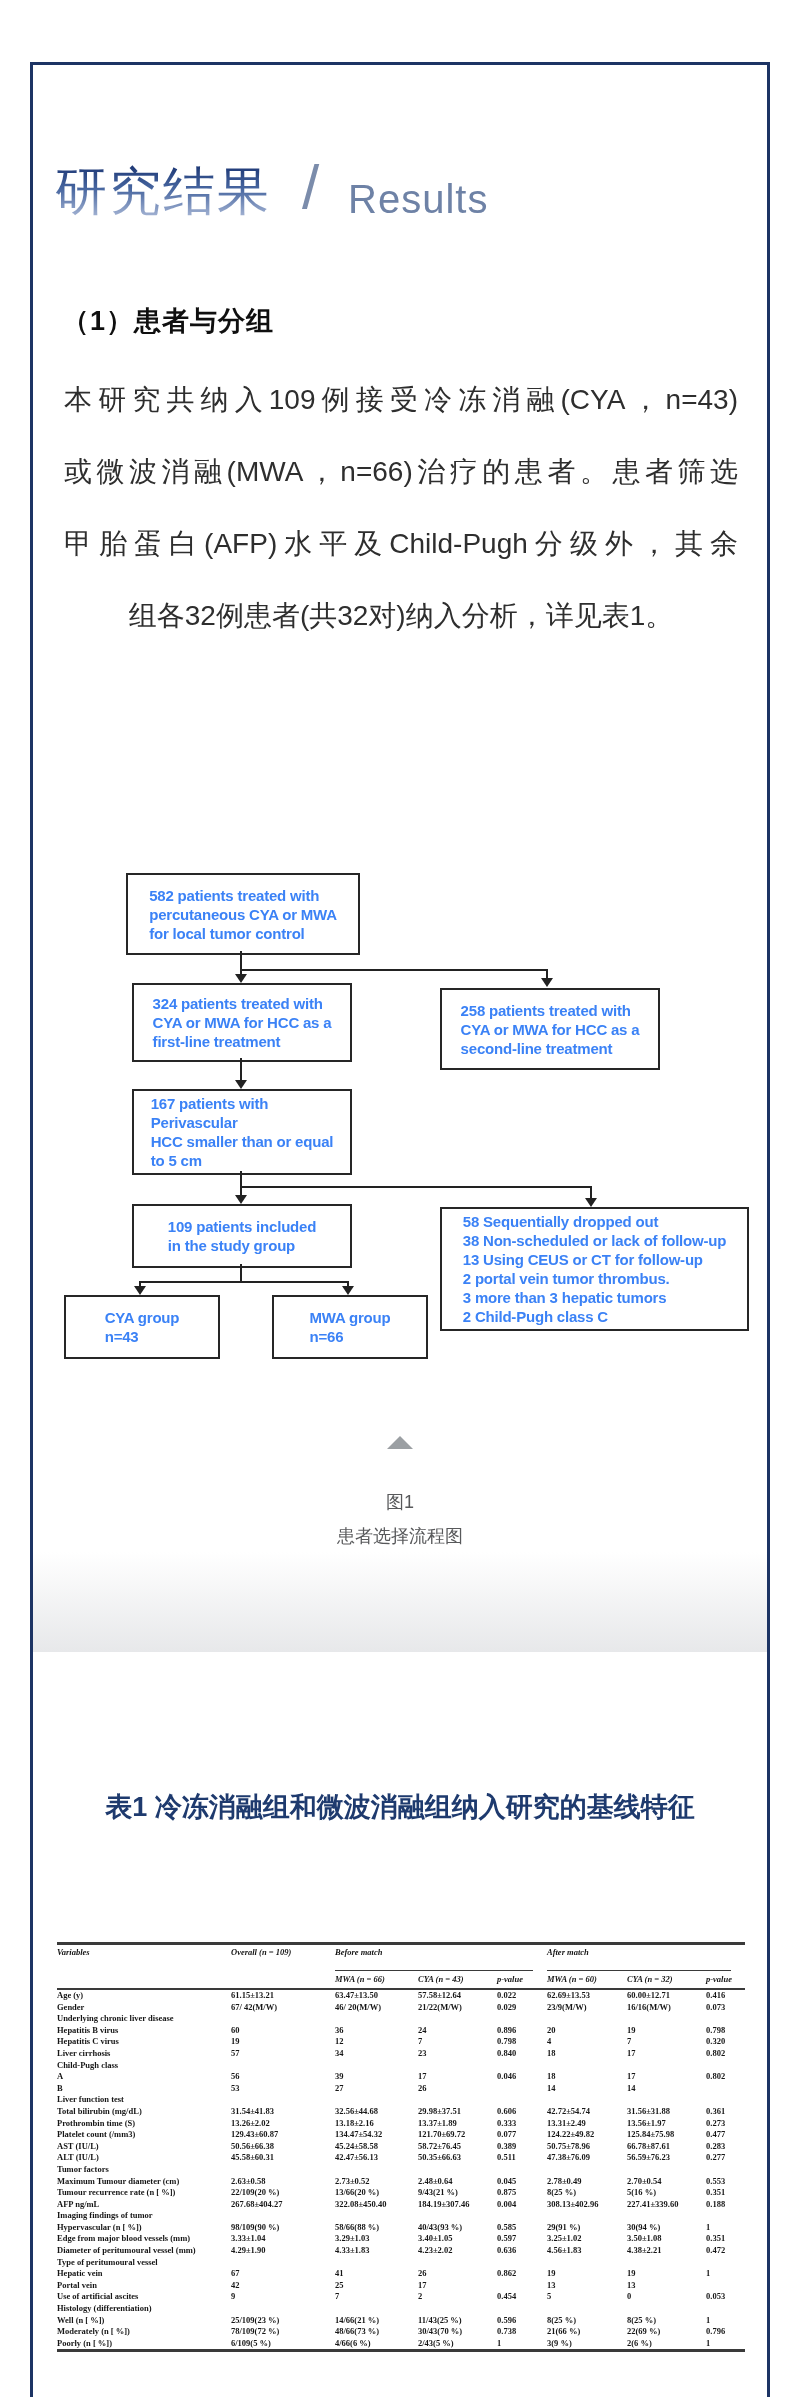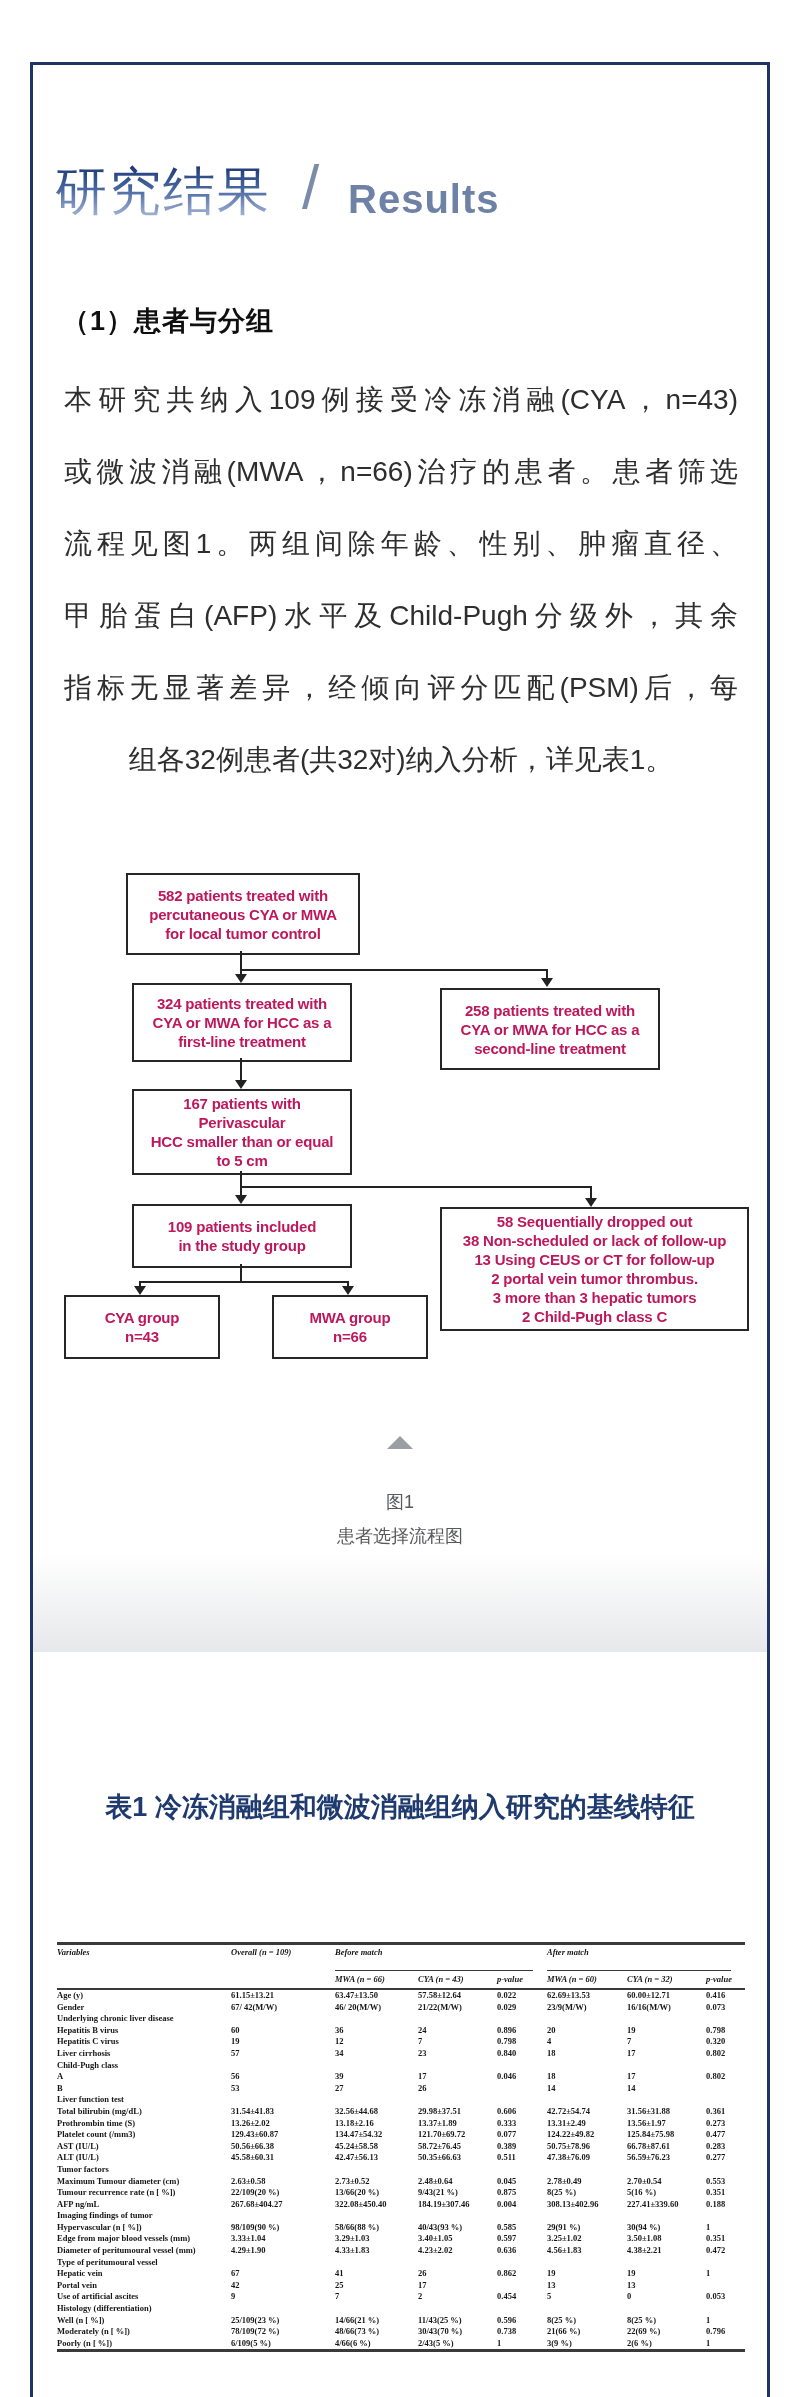--- a/index.html
+++ b/index.html
@@ -22,41 +22,41 @@
     color:#2a4a8f;
     background:linear-gradient(180deg,#16306e 0%,#46659f 45%,#aebcd9 100%);
     -webkit-background-clip:text; background-clip:text; -webkit-text-fill-color:transparent;
   }
   .title-sep {
     position:absolute; left:302px; top:152px;
     font-size:62px; line-height:70px; font-weight:normal; color:#7b8cab;
   }
   .title-en {
     position:absolute; left:348px; top:176px;
-    font-size:40px; line-height:46px; font-weight:bold; color:#6e82a6; letter-spacing:1px;
+    font-size:40px; line-height:46px; font-weight:normal; color:#6e82a6; letter-spacing:1px;
   }
 
   
   .sec-heading {
     position:absolute; left:62px; top:304px;
     font-size:27px; line-height:34px; font-weight:bold; color:#0f0f0f; letter-spacing:1px;
   }
   .para { position:absolute; left:64px; top:364px; width:674px; color:#2e2e2e; }
   .para .line {
     height:72px; line-height:72px; font-size:28px;
     text-align:justify; text-align-last:justify;
   }
   .para .line.last { text-align:center; text-align-last:auto; }
 
   
   .fbox {
     position:absolute; border:2px solid #262626; background:#ffffff;
     display:flex; align-items:center; justify-content:center;
-    font-size:15px; line-height:19px; font-weight:bold; color:#be185d;
-    text-align:center; white-space:pre-line; letter-spacing:-0.2px;
+    font-size:15px; line-height:19px; font-weight:bold; color:#3b82f6;
+    white-space:pre-line; letter-spacing:-0.2px;
   }
   .conn { position:absolute; background:#222222; }
   .arrow-down {
     position:absolute; width:0; height:0;
     border-left:6px solid transparent; border-right:6px solid transparent;
     border-top:9px solid #222222;
   }
 
   
   .tri-up {
@@ -102,23 +102,21 @@
 
 <div class="title-zh">研究结果</div>
 <div class="title-sep">/</div>
 <div class="title-en">Results</div>
 
 <div class="sec-heading">（1）患者与分组</div>
 
 <div class="para">
   <div class="line">本研究共纳入109例接受冷冻消融(CYA，n=43)</div>
   <div class="line">或微波消融(MWA，n=66)治疗的患者。患者筛选</div>
-  <div class="line">流程见图1。两组间除年龄、性别、肿瘤直径、</div>
   <div class="line">甲胎蛋白(AFP)水平及Child-Pugh分级外，其余</div>
-  <div class="line">指标无显著差异，经倾向评分匹配(PSM)后，每</div>
   <div class="line last">组各32例患者(共32对)纳入分析，详见表1。</div>
 </div>
 
 <div>
   <div class="fbox" style="left:126px; top:873px; width:230px; height:78px;">582 patients treated with
 percutaneous CYA or MWA
 for local tumor control</div>
   <div class="fbox" style="left:132px; top:983px; width:216px; height:75px;">324 patients treated with
 CYA or MWA for HCC as a
 first-line treatment</div>

